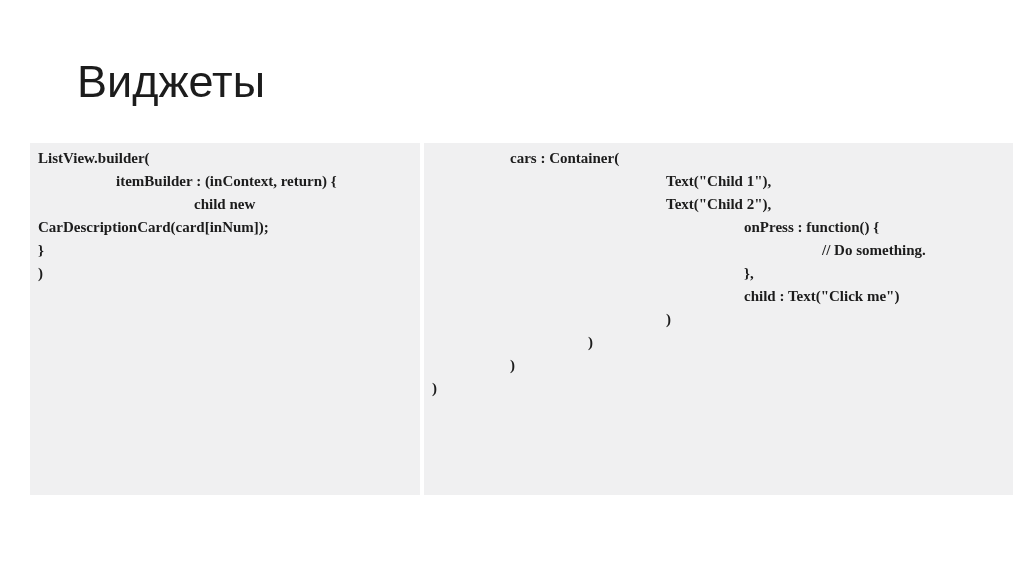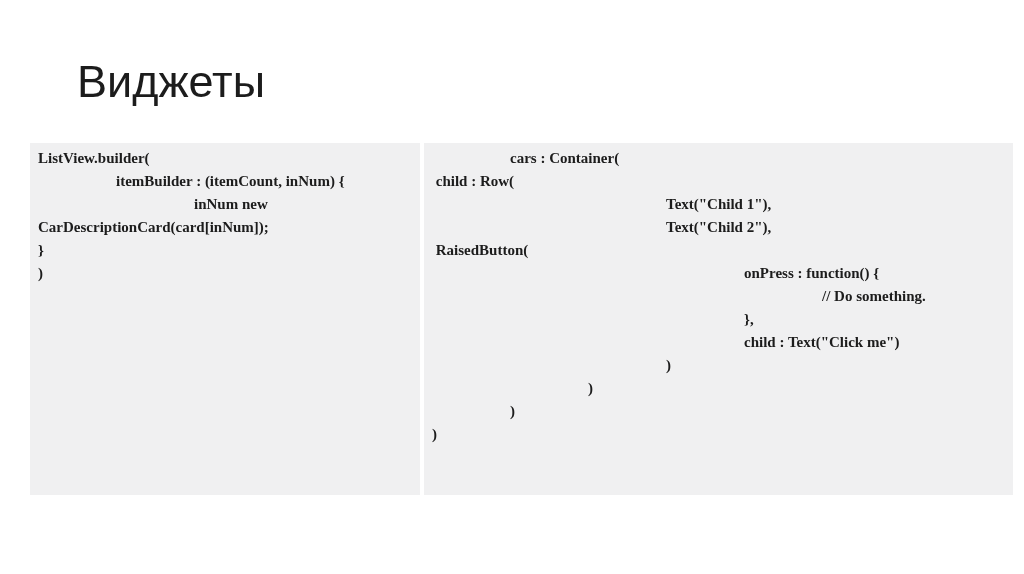--- a/index.html
+++ b/index.html
@@ -52,33 +52,31 @@
 </style>
 </head>
 <body>
 
 <div class="slide">
 
   <h1 class="title">Виджеты</h1>
 
   <div class="code-block left">
     <div class="code-line">ListView.builder(</div>
-    <div class="code-line">		itemBuilder : (itemCount, inNum) {</div>
-    <div class="code-line">				inNum new</div>
+    <div class="code-line">		itemBuilder : (inContext, return) {</div>
+    <div class="code-line">				child new</div>
     <div class="code-line">CarDescriptionCard(card[inNum]);</div>
     <div class="code-line">}</div>
     <div class="code-line">)</div>
   </div>
 
   <div class="code-block right">
     <div class="code-line">		cars : Container(</div>
-    <div class="code-line"> child : Row(</div>
     <div class="code-line">						Text("Child 1"),</div>
     <div class="code-line">						Text("Child 2"),</div>
-    <div class="code-line"> RaisedButton(</div>
     <div class="code-line">								onPress : function() {</div>
     <div class="code-line">										// Do something.</div>
     <div class="code-line">								},</div>
     <div class="code-line">								child : Text("Click me")</div>
     <div class="code-line">						)</div>
     <div class="code-line">				)</div>
     <div class="code-line">		)</div>
     <div class="code-line">)</div>
   </div>
 

